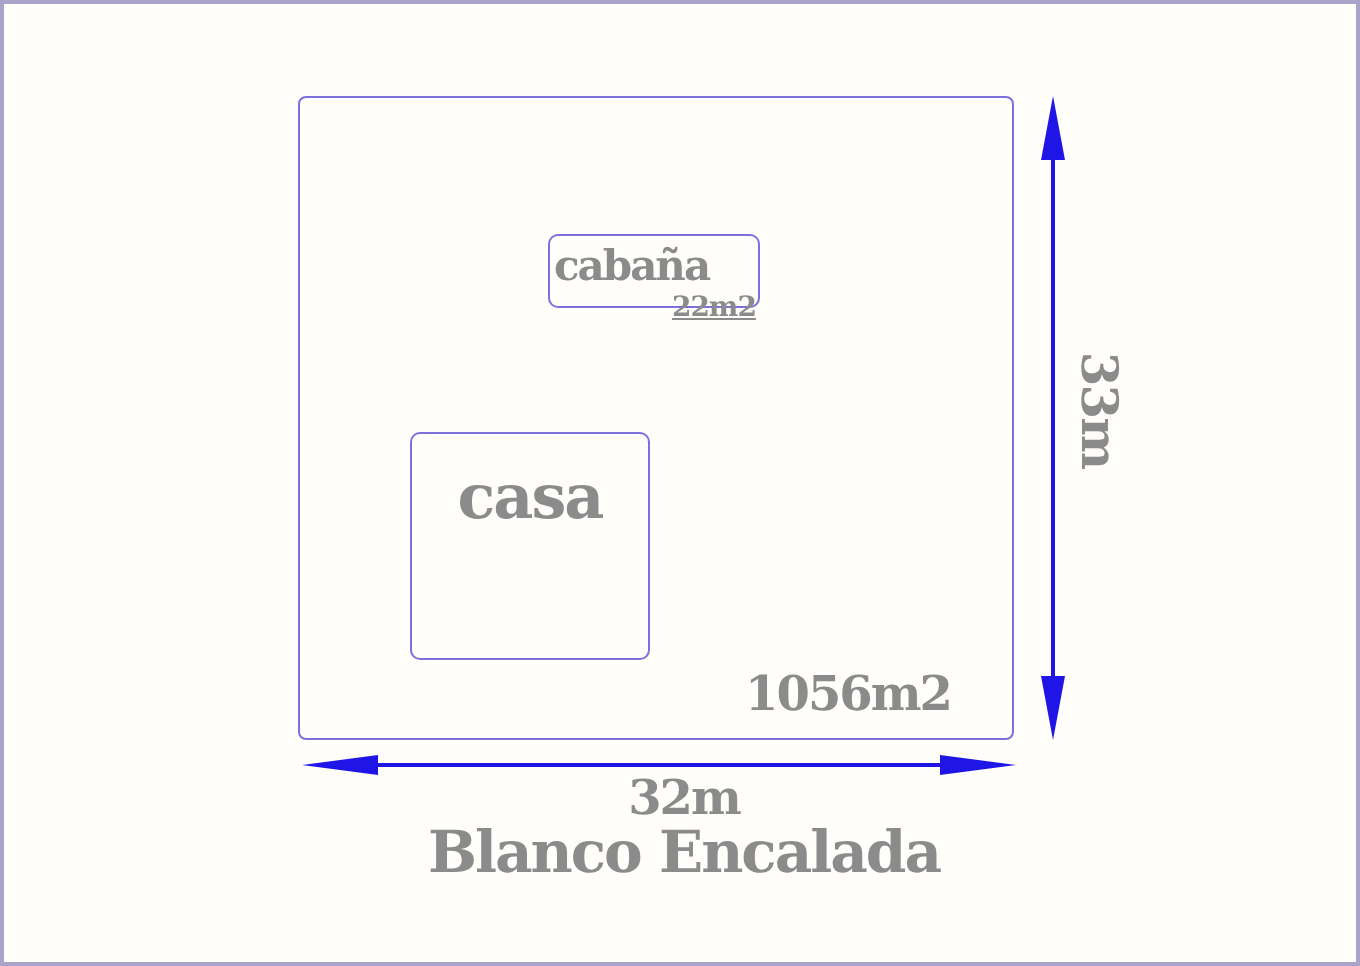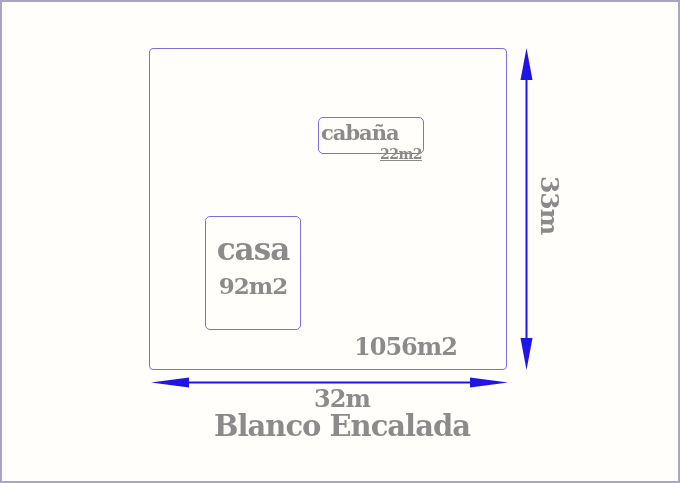--- a/index.html
+++ b/index.html
@@ -30,47 +30,46 @@
   }
   .lot-rect{
     position:absolute;left:147px;top:46px;width:358px;height:322px;
     border:1.5px solid var(--outline-purple);
     border-radius:4px;
   }
   .cabana-box{
     position:absolute;left:272px;top:115px;width:106px;height:37px;
     border:1.5px solid var(--outline-purple);
     border-radius:5px;
-    margin-left:44px;
   }
   .cabana-label{
     position:absolute;left:2px;top:4px;
     font-size:21px;
   }
   .cabana-area{
     position:absolute;right:1px;bottom:-8px;
     font-size:14px;letter-spacing:-0.5px;text-decoration:underline;
   }
   .casa-box{
-    position:absolute;left:203px;top:214px;width:96px;height:114px;
+    position:absolute;left:203px;top:214px;width:120px;height:114px;
     border:1.5px solid var(--outline-purple);
     border-radius:5px;
     display:flex;flex-direction:column;align-items:center;
   }
   .casa-label{
     margin-top:17px;
     font-size:31px;
   }
   .casa-area{
     margin-top:9px;
     font-size:23px;
   }
   .lot-area-label{
     position:absolute;left:352px;top:333px;width:140px;
-    text-align:left;
+    text-align:center;
     font-size:24px;
   }
   .height-label{
     position:absolute;left:514px;top:189px;width:64px;height:28px;
     text-align:center;
     font-size:25px;
     transform:rotate(90deg);
   }
   .width-label{
     position:absolute;left:0;top:385px;width:680px;
@@ -94,21 +93,20 @@
 
   <div class="lot-rect"></div>
 
   <div class="cabana-box">
     <span class="cabana-label plan-text">cabaña</span>
     <span class="cabana-area plan-text">22m2</span>
   </div>
 
   <div class="casa-box">
     <div class="casa-label plan-text">casa</div>
-    <div class="casa-area plan-text">92m2</div>
   </div>
 
   <div class="lot-area-label plan-text">1056m2</div>
 
   <svg class="dim-arrows" width="680" height="483" viewBox="0 0 680 483">
 
     <g>
       <line x1="524.5" y1="74" x2="524.5" y2="340" style="stroke:var(--arrow-blue);stroke-width:2"></line>
       <polygon points="524.5,46 518.5,78 530.5,78" style="fill:var(--arrow-blue)"></polygon>
       <polygon points="524.5,368 518.5,336 530.5,336" style="fill:var(--arrow-blue)"></polygon>

